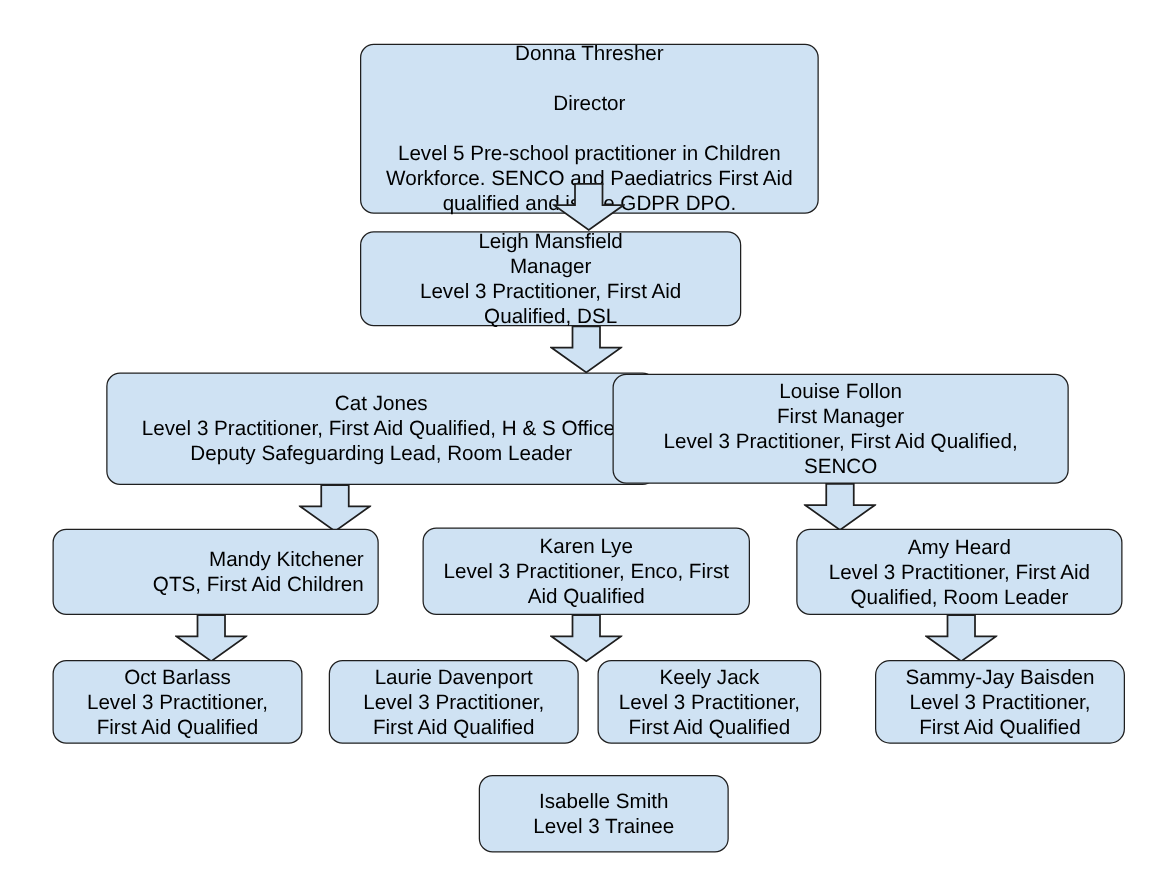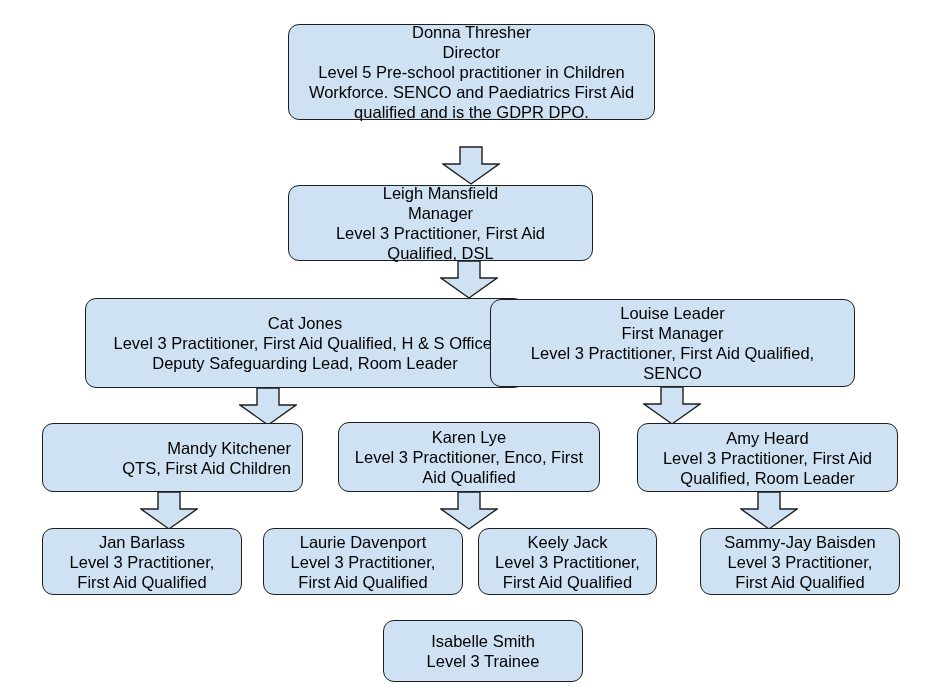--- a/index.html
+++ b/index.html
@@ -28,21 +28,21 @@
     fill:var(--node-fill,#cfe2f3);
     stroke:var(--node-border,#1f1f1f);
     stroke-width:1.4;
   }
 </style>
 </head>
 <body>
 
 <div class="canvas">
 
-  <div class="node" style="left:288px;top:24px;width:367px;height:96px;">
+  <div class="node" style="left:288px;top:35px;width:367px;height:136px;gap:20px;">
     <div>Donna Thresher</div>
     <div>Director</div>
     <div>Level 5 Pre-school practitioner in Children Workforce. SENCO and Paediatrics First Aid qualified and is the GDPR DPO.</div>
   </div>
 
   <svg class="arrow" style="left:442px;top:146px;" width="58" height="39" viewBox="0 0 58 39">
     <polygon points="18,1 40,1 40,18 57,18 29,38 1,18 18,18"></polygon>
   </svg>
 
   <div class="node" style="left:288px;top:185px;width:305px;height:76px;">
@@ -54,21 +54,21 @@
   <svg class="arrow" style="left:440px;top:260px;" width="58" height="39" viewBox="0 0 58 39">
     <polygon points="18,1 40,1 40,18 57,18 29,38 1,18 18,18"></polygon>
   </svg>
 
   <div class="node" style="left:85px;top:298px;width:440px;height:90px;">
     <div>Cat Jones</div>
     <div>Level 3 Practitioner, First Aid Qualified, H &amp; S Office, Deputy Safeguarding Lead, Room Leader</div>
   </div>
 
   <div class="node" style="left:490px;top:299px;width:365px;height:88px;">
-    <div>Louise Leader</div>
+    <div>Louise Follon</div>
     <div>First Manager</div>
     <div>Level 3 Practitioner, First Aid Qualified, SENCO</div>
   </div>
 
   <svg class="arrow" style="left:239px;top:387px;" width="58" height="39" viewBox="0 0 58 39">
     <polygon points="18,1 40,1 40,18 57,18 29,38 1,18 18,18"></polygon>
   </svg>
   <svg class="arrow" style="left:643px;top:386px;" width="58" height="39" viewBox="0 0 58 39">
     <polygon points="18,1 40,1 40,18 57,18 29,38 1,18 18,18"></polygon>
   </svg>
@@ -92,35 +92,35 @@
     <polygon points="18,1 40,1 40,18 57,18 29,38 1,18 18,18"></polygon>
   </svg>
   <svg class="arrow" style="left:440px;top:491px;" width="58" height="39" viewBox="0 0 58 39">
     <polygon points="18,1 40,1 40,18 57,18 29,38 1,18 18,18"></polygon>
   </svg>
   <svg class="arrow" style="left:740px;top:491px;" width="58" height="39" viewBox="0 0 58 39">
     <polygon points="18,1 40,1 40,18 57,18 29,38 1,18 18,18"></polygon>
   </svg>
 
   <div class="node" style="left:42px;top:528px;width:200px;height:67px;">
-    <div>Jan Barlass</div>
+    <div>Oct Barlass</div>
     <div>Level 3 Practitioner, First Aid Qualified</div>
   </div>
 
   <div class="node" style="left:263px;top:528px;width:200px;height:67px;">
     <div>Laurie Davenport</div>
     <div>Level 3 Practitioner, First Aid Qualified</div>
   </div>
 
   <div class="node" style="left:478px;top:528px;width:179px;height:67px;">
     <div>Keely Jack</div>
     <div>Level 3 Practitioner, First Aid Qualified</div>
   </div>
 
-  <div class="node" style="left:700px;top:528px;width:200px;height:67px;">
+  <div class="node" style="left:700px;top:528px;width:200px;height:67px;border-radius:12px;">
     <div>Sammy-Jay Baisden</div>
     <div>Level 3 Practitioner, First Aid Qualified</div>
   </div>
 
   <div class="node" style="left:383px;top:620px;width:200px;height:62px;">
     <div>Isabelle Smith</div>
     <div>Level 3 Trainee</div>
   </div>
 
 </div>

